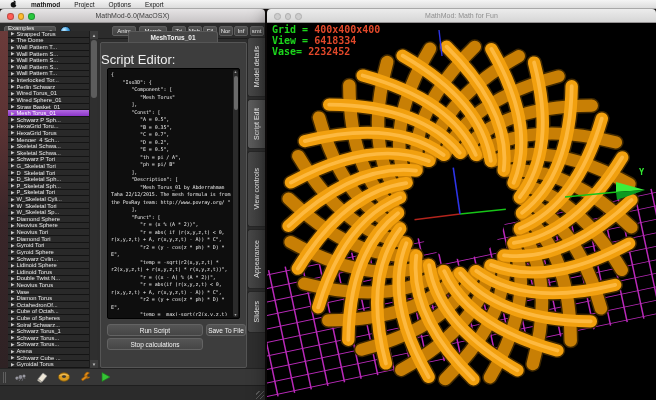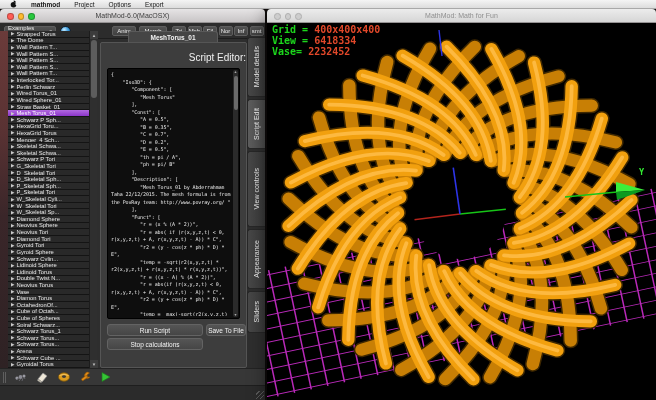--- a/index.html
+++ b/index.html
@@ -41,21 +41,21 @@
   .ex-row .tri{color:#c8c8c8;font-size:4.5px;margin:0 2px 0 3px;flex:0 0 auto}
   .ex-row.sel{background:linear-gradient(#b169e0,#8b36c9);color:#fff}
   .list-scrollbar{position:absolute;left:89px;top:22px;width:8px;height:337px;background:#2f2f2f;border-left:1px solid #1c1c1c;font-size:4.5px;color:#bdbdbd}
   .sb-up,.sb-dn{position:absolute;left:0;width:8px;height:8px;display:flex;align-items:center;justify-content:center;background:#3c3c3c}
   .sb-up{top:0}.sb-dn{bottom:0}
   .sb-thumb{position:absolute;left:1px;top:9px;width:6px;height:58px;background:#5d5d5d;border-radius:3px}
 
   .script-panel{position:absolute;left:100px;top:22px;width:147px;height:337px}
   .sp-tab{position:absolute;left:28px;top:0;width:90px;height:11px;background:#454545;border:1px solid #5a5a5a;border-bottom:none;border-radius:3px 3px 0 0;display:flex;align-items:center;justify-content:center;color:#f2f2f2;font-weight:bold;font-size:6.5px}
   .sp-body{position:absolute;left:0;top:11px;right:0;bottom:0;background:#3d3d3d;border:1px solid #555;border-radius:2px}
-  .sp-label{position:absolute;left:0;top:9px;width:100%;text-align:right;color:#f0f0f0;font-size:10px}
+  .sp-label{position:absolute;left:0;top:9px;width:100%;text-align:left;color:#f0f0f0;font-size:13px}
   .code-wrap{position:absolute;left:6px;top:25px;right:6px;height:251px;background:#0e0e0e;border:1px solid #000;border-radius:2px}
   .code{position:absolute;left:3px;top:2px;right:7px;bottom:2px;color:#ececec;font-family:"DejaVu Sans Mono",monospace;font-size:5px;letter-spacing:-.1px;line-height:7.5px;white-space:pre-wrap;overflow:hidden}
   .code-sb{position:absolute;right:1px;top:1px;width:5px;bottom:1px;background:#2b2b2b;border-radius:2px}
   .code-sb .thumb{position:absolute;left:.5px;top:6px;width:4px;height:34px;background:#6a6a6a;border-radius:2px}
   .code-sb .a{position:absolute;left:0;width:5px;font-size:3.5px;color:#aaa;text-align:center}
   .sp-btn{position:absolute;background:linear-gradient(#555,#464646);border:1px solid #636363;border-radius:3px;color:#f3f3f3;font-size:6.5px;display:flex;align-items:center;justify-content:center}
   .btn-run{left:6px;top:281px;width:96px;height:12px}
   .btn-save{left:105px;top:281px;width:40px;height:12px}
   .btn-stop{left:6px;top:295px;width:96px;height:12px}
 

